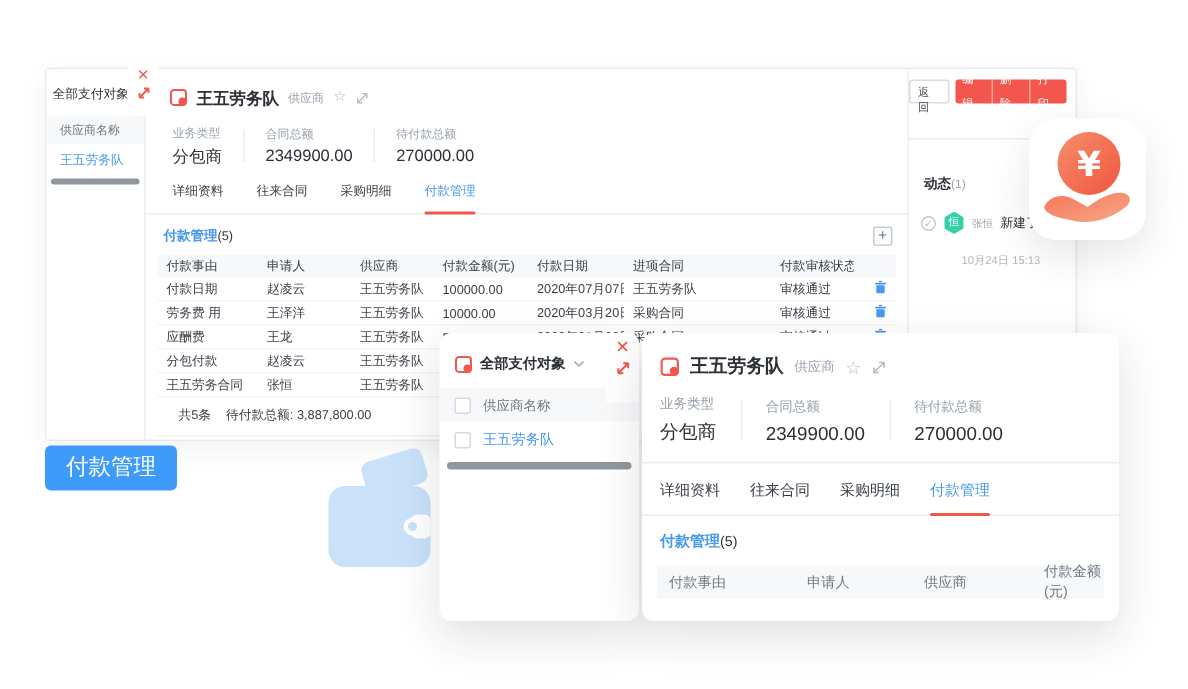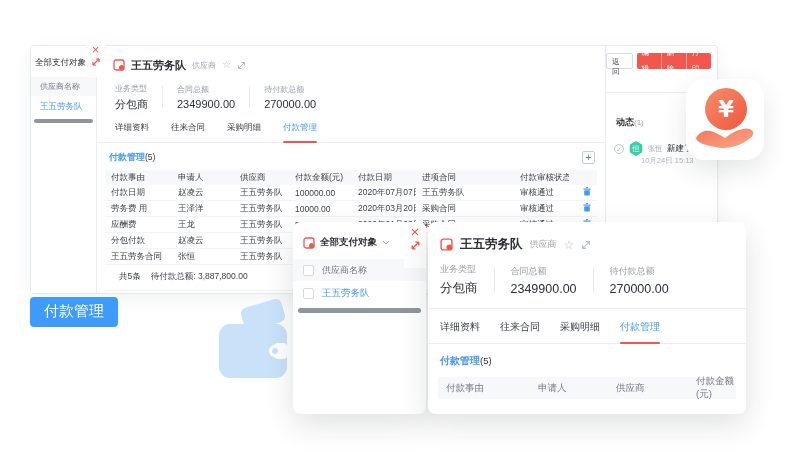--- a/index.html
+++ b/index.html
@@ -70,21 +70,21 @@
   .feed-title { margin:23px 0 0 10px; font-size:9px; font-weight:bold; color:#2b2f36; }
   .feed-count { font-weight:normal; font-size:8px; color:#9aa3ae; }
   .feed-item { display:flex; align-items:center; gap:5px; margin:12px 0 0 8px; }
   .check-circle { width:10px; height:10px; border:1px solid #c3c9d1; border-radius:50%;
     color:#b4bcc6; font-size:7px; line-height:9px; text-align:center; }
   .hexagon { width:14px; height:15px; background:#35cfa8; color:#fff; font-size:7px;
     line-height:15px; text-align:center;
     clip-path:polygon(50% 0,95% 25%,95% 75%,50% 100%,5% 75%,5% 25%); }
   .feed-user { font-size:7px; color:#9aa3ae; }
   .feed-action { font-size:8.5px; color:#2b2f36; }
-  .feed-time { margin:0 0 0 35px; font-size:7.5px; color:#b0b6bf; }
+  .feed-time { margin:13px 0 0 35px; font-size:7.5px; color:#b0b6bf; }
 
   
   .front-list { position:absolute; left:293px; top:222px; width:133px; height:192px;
     background:#fff; border-radius:8px; z-index:30;
     box-shadow:0 10px 30px rgba(31,35,41,.14); }
   .fl-head { display:flex; align-items:center; gap:5px; padding:14px 8px 10px 10px; }
   .fl-title { font-size:9.5px; font-weight:600; color:#2b2f36; white-space:nowrap; }
   .fl-colhead { background:#f7f8fa; display:flex; align-items:center; gap:8px;
     height:22px; padding-left:10px; font-size:9px; color:#6b7682; }
   .fl-row { display:flex; align-items:center; gap:8px; height:24px; padding-left:10px;

